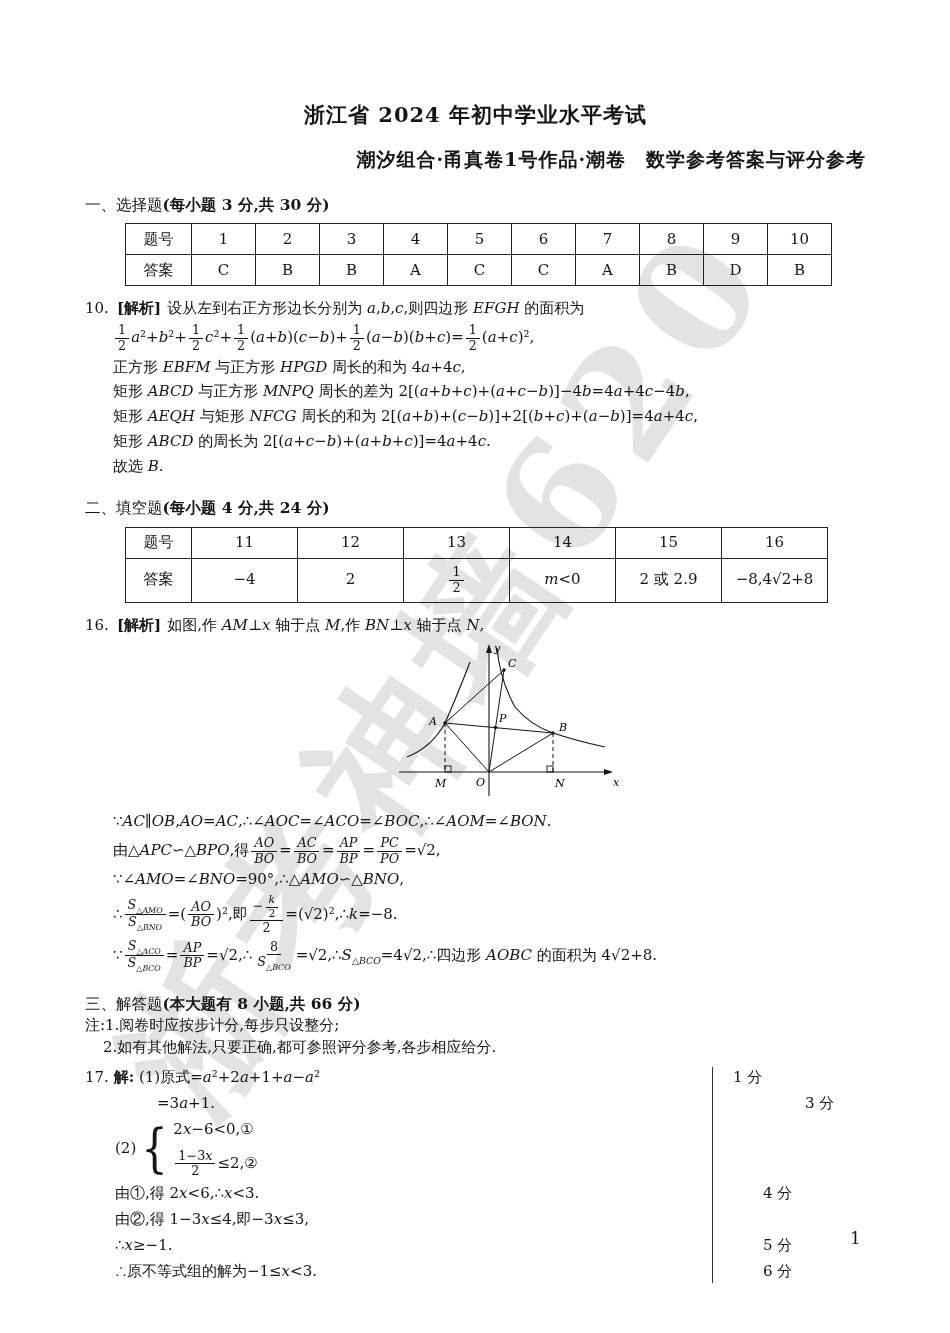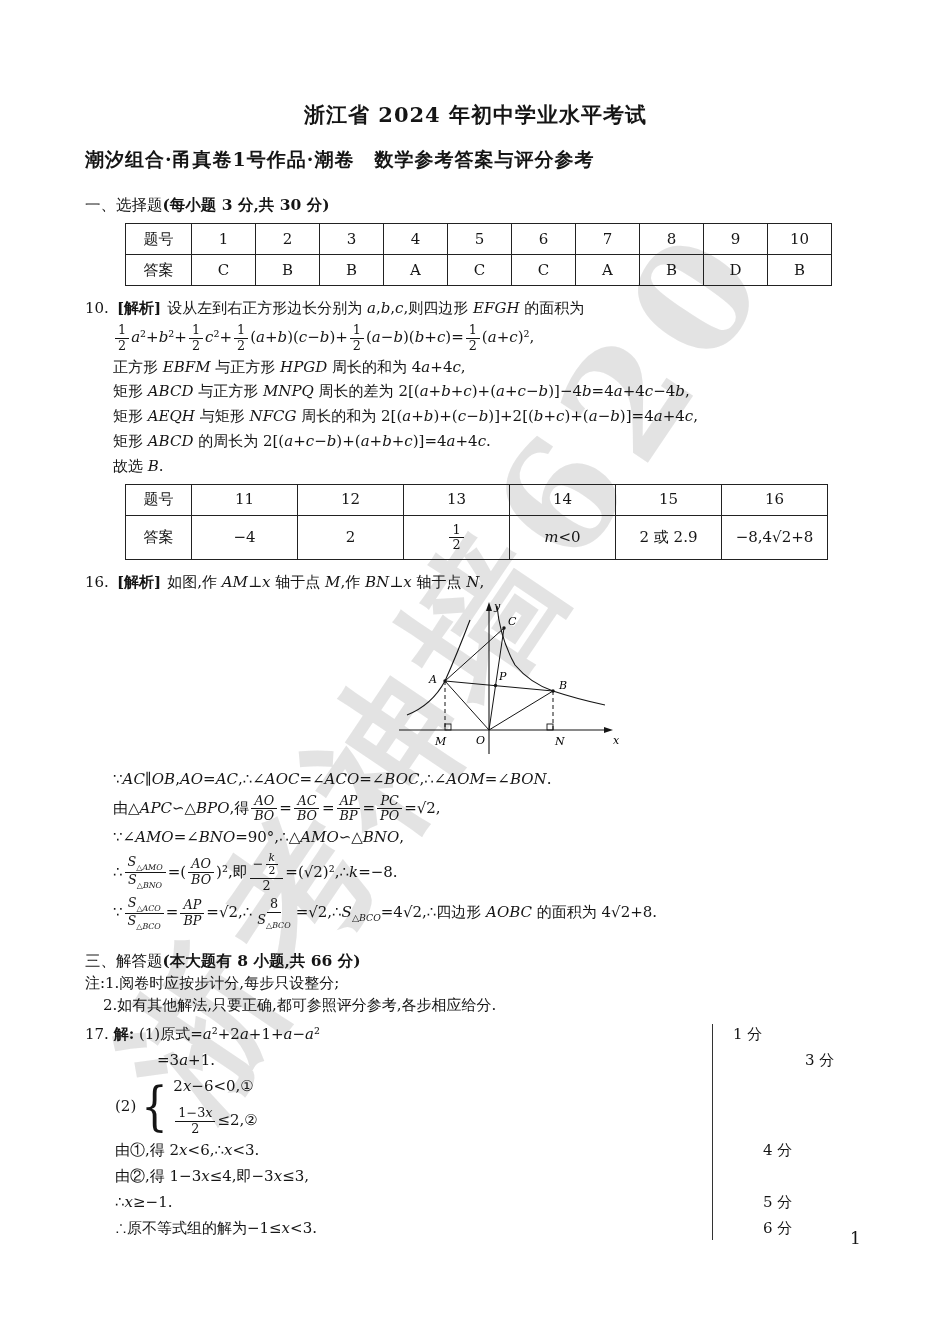--- a/index.html
+++ b/index.html
@@ -4,21 +4,21 @@
 <style>
   *{margin:0;padding:0;box-sizing:border-box}
   html,body{background:#ffffff}
   .page{position:relative;width:950px;height:1333px;background:#fff;overflow:hidden;
         font-family:"DejaVu Serif","Liberation Serif",serif;color:#151515;font-size:15px;line-height:1.45}
   .watermark{position:absolute;left:47%;top:50%;transform:translate(-50%,-50%) rotate(-56deg);
              font-size:150px;font-weight:700;letter-spacing:16px;color:#c9c9c9;opacity:.5;
              white-space:nowrap;z-index:0;pointer-events:none}
   .content{position:relative;z-index:1;padding:100px 84px 0 85px}
   .title{text-align:center;font-size:21px;font-weight:700;letter-spacing:1px}
-  .subtitle{text-align:left;font-size:19px;font-weight:700;margin-top:16px;letter-spacing:1px}
+  .subtitle{text-align:right;font-size:19px;font-weight:700;margin-top:16px;letter-spacing:1px}
   .sec{margin-top:20px;font-size:15.5px}
   .sec .sec-b{font-weight:400}
   .sec .sec-n{font-weight:700}
   table.anstable{border-collapse:collapse;margin:7px 0 0 40px}
   table.anstable td{border:1px solid #222;text-align:center;vertical-align:middle;padding:0 2px}
   table.choice td{width:64px;height:31px}
   table.choice td.lab{width:66px}
   table.fill td{width:106px;height:31px}
   table.fill td.lab{width:66px}
   table.fill tr.ansrow td{height:44px}
@@ -115,20 +115,23 @@
               <span class="fd">2</span>
             </span>(<i>a</i>+<i>c</i>)²,</div>
         <div class="mline">正方形 <i>EBFM</i> 与正方形 <i>HPGD</i> 周长的和为 4<i>a</i>+4<i>c</i>,</div>
         <div class="mline">矩形 <i>ABCD</i> 与正方形 <i>MNPQ</i> 周长的差为 2[(<i>a</i>+<i>b</i>+<i>c</i>)+(<i>a</i>+<i>c</i>−<i>b</i>)]−4<i>b</i>=4<i>a</i>+4<i>c</i>−4<i>b</i>,</div>
         <div class="mline">矩形 <i>AEQH</i> 与矩形 <i>NFCG</i> 周长的和为 2[(<i>a</i>+<i>b</i>)+(<i>c</i>−<i>b</i>)]+2[(<i>b</i>+<i>c</i>)+(<i>a</i>−<i>b</i>)]=4<i>a</i>+4<i>c</i>,</div>
         <div class="mline">矩形 <i>ABCD</i> 的周长为 2[(<i>a</i>+<i>c</i>−<i>b</i>)+(<i>a</i>+<i>b</i>+<i>c</i>)]=4<i>a</i>+4<i>c</i>.</div>
         <div class="mline">故选 <i>B</i>.</div>
       </div>
     </div>
 
+    <div class="sec">
+      <span class="sec-b">二、填空题</span><span class="sec-n">(每小题 4 分,共 24 分)</span>
+    </div>
 
     <table class="anstable fill">
       <tbody>
           <tr>
         <td class="lab">题号</td>
         <td>11</td>
         <td>12</td>
         <td>13</td>
         <td>14</td>
         <td>15</td>

